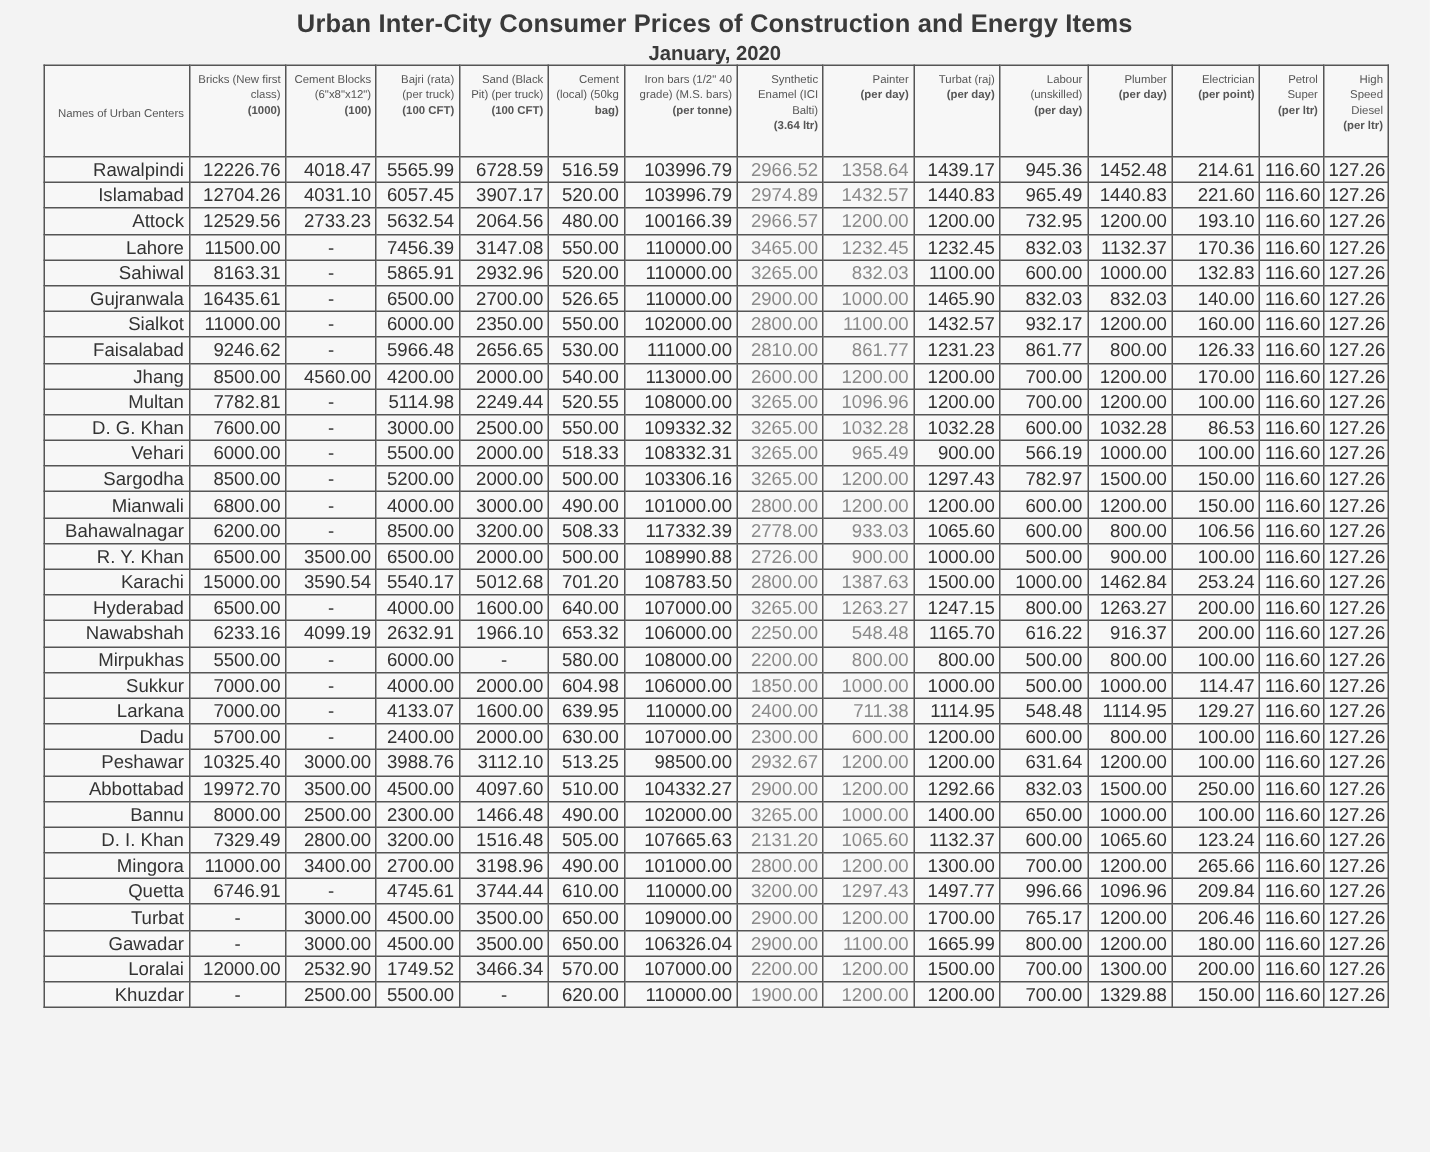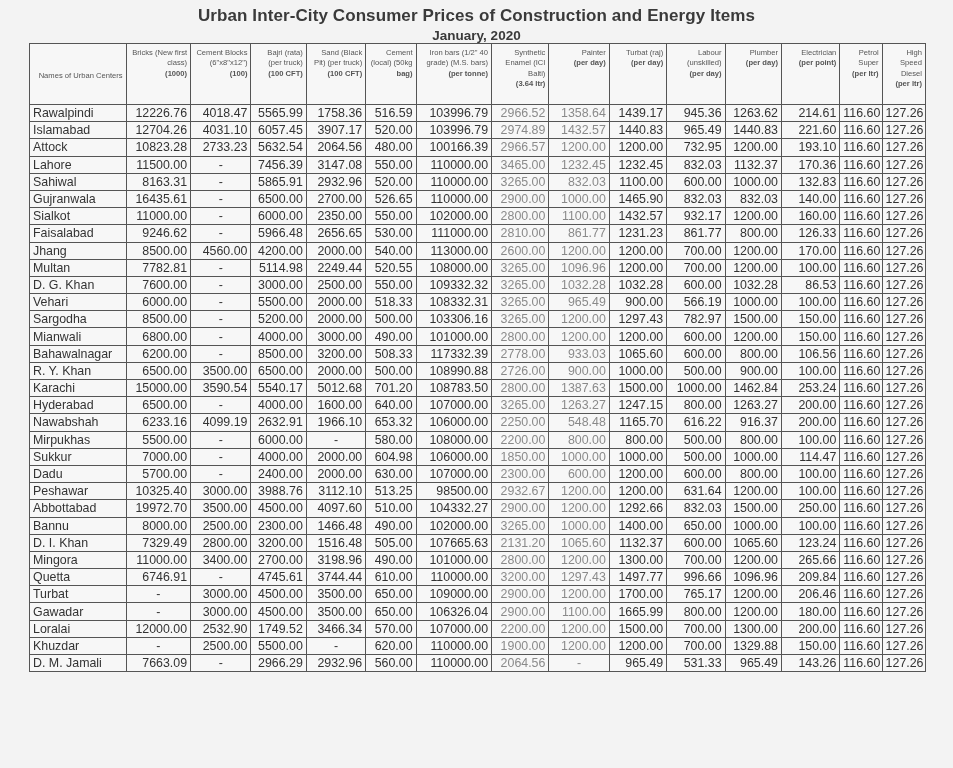--- a/index.html
+++ b/index.html
@@ -35,21 +35,21 @@
   th {
     font-weight:normal; font-size:7.6px; line-height:10.4px;
     color:#555; text-align:right; vertical-align:top;
     height:56px; padding-top:4px; white-space:normal;
   }
   th .unit { display:block;font-weight:bold; }
   td {
     font-size:12.4px; height:16.2px; line-height:16px;
     text-align:right; color:#333;
   }
-  td.city { text-align:left; padding-left:3px; }
+  td.city { text-align:right; padding-left:3px; }
   td.dash { text-align:center; }
   td.faint { color:#8a8a8a; }
   col.c0 { width:96px; }
   col.c1 { width:64px; }
   col.c2 { width:60px; }
   col.c3 { width:55px; }
   col.c4 { width:59px; }
   col.c5 { width:50px; }
   col.c6 { width:75px; }
   col.c7 { width:57px; }
@@ -103,28 +103,28 @@
         <th><span>Petrol Super</span><span class="unit">(per ltr)</span></th>
         <th><span>High Speed Diesel</span><span class="unit">(per ltr)</span></th>
       </tr>
   </thead>
   <tbody id="table-body">
       <tr>
         <td class="city">Rawalpindi</td>
         <td>12226.76</td>
         <td>4018.47</td>
         <td>5565.99</td>
-        <td>1758.36</td>
+        <td>6728.59</td>
         <td>516.59</td>
         <td>103996.79</td>
         <td class="faint">2966.52</td>
         <td class="faint">1358.64</td>
         <td>1439.17</td>
         <td>945.36</td>
-        <td>1263.62</td>
+        <td>1452.48</td>
         <td>214.61</td>
         <td>116.60</td>
         <td>127.26</td>
       </tr>
       <tr>
         <td class="city">Islamabad</td>
         <td>12704.26</td>
         <td>4031.10</td>
         <td>6057.45</td>
         <td>3907.17</td>
@@ -134,21 +134,21 @@
         <td class="faint">1432.57</td>
         <td>1440.83</td>
         <td>965.49</td>
         <td>1440.83</td>
         <td>221.60</td>
         <td>116.60</td>
         <td>127.26</td>
       </tr>
       <tr>
         <td class="city">Attock</td>
-        <td>10823.28</td>
+        <td>12529.56</td>
         <td>2733.23</td>
         <td>5632.54</td>
         <td>2064.56</td>
         <td>480.00</td>
         <td>100166.39</td>
         <td class="faint">2966.57</td>
         <td class="faint">1200.00</td>
         <td>1200.00</td>
         <td>732.95</td>
         <td>1200.00</td>
@@ -456,20 +456,37 @@
         <td class="faint">1850.00</td>
         <td class="faint">1000.00</td>
         <td>1000.00</td>
         <td>500.00</td>
         <td>1000.00</td>
         <td>114.47</td>
         <td>116.60</td>
         <td>127.26</td>
       </tr>
       <tr>
+        <td class="city">Larkana</td>
+        <td>7000.00</td>
+        <td class="dash">-</td>
+        <td>4133.07</td>
+        <td>1600.00</td>
+        <td>639.95</td>
+        <td>110000.00</td>
+        <td class="faint">2400.00</td>
+        <td class="faint">711.38</td>
+        <td>1114.95</td>
+        <td>548.48</td>
+        <td>1114.95</td>
+        <td>129.27</td>
+        <td>116.60</td>
+        <td>127.26</td>
+      </tr>
+      <tr>
         <td class="city">Dadu</td>
         <td>5700.00</td>
         <td class="dash">-</td>
         <td>2400.00</td>
         <td>2000.00</td>
         <td>630.00</td>
         <td>107000.00</td>
         <td class="faint">2300.00</td>
         <td class="faint">600.00</td>
         <td>1200.00</td>
@@ -642,31 +659,14 @@
         <td>110000.00</td>
         <td class="faint">1900.00</td>
         <td class="faint">1200.00</td>
         <td>1200.00</td>
         <td>700.00</td>
         <td>1329.88</td>
         <td>150.00</td>
         <td>116.60</td>
         <td>127.26</td>
       </tr>
-      <tr>
-        <td class="city">D. M. Jamali</td>
-        <td>7663.09</td>
-        <td class="dash">-</td>
-        <td>2966.29</td>
-        <td>2932.96</td>
-        <td>560.00</td>
-        <td>110000.00</td>
-        <td class="faint">2064.56</td>
-        <td class="dash faint">-</td>
-        <td>965.49</td>
-        <td>531.33</td>
-        <td>965.49</td>
-        <td>143.26</td>
-        <td>116.60</td>
-        <td>127.26</td>
-      </tr>
     </tbody>
 </table>
 
 </body></html>

